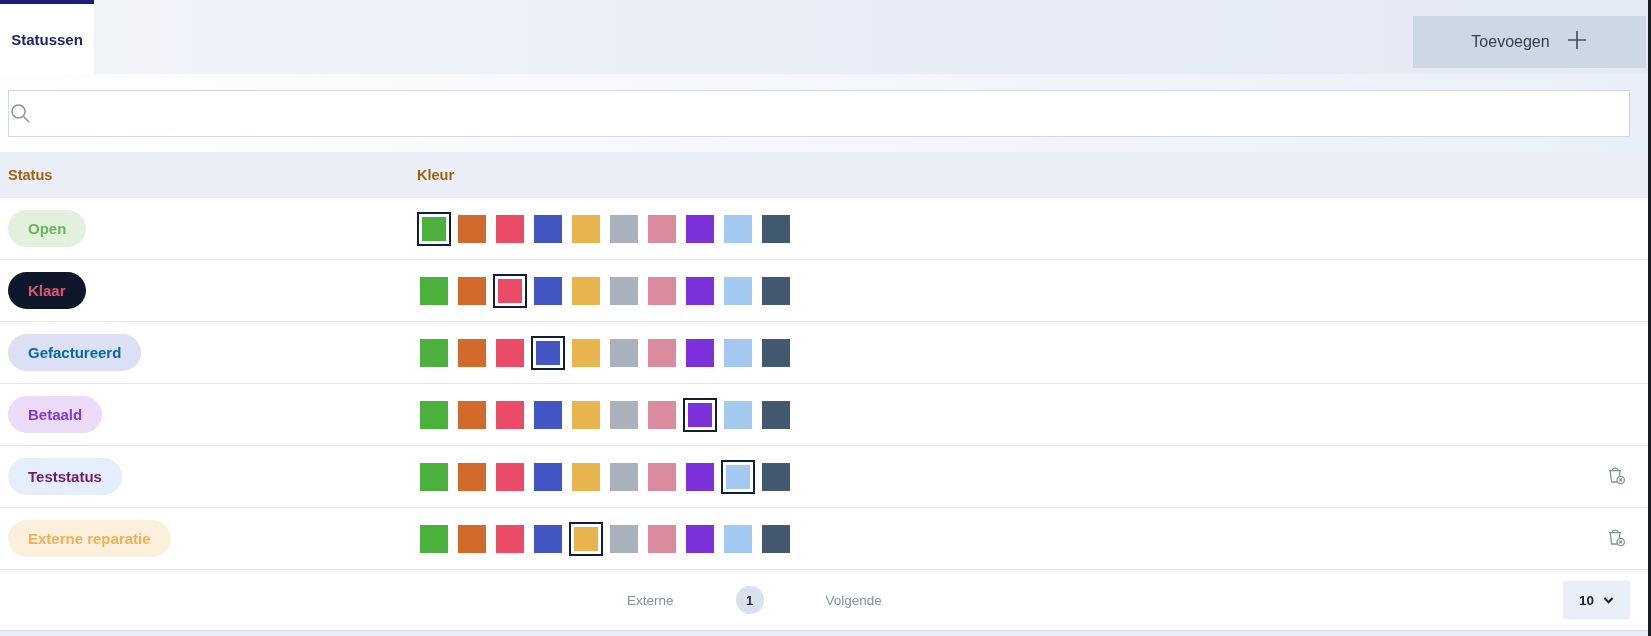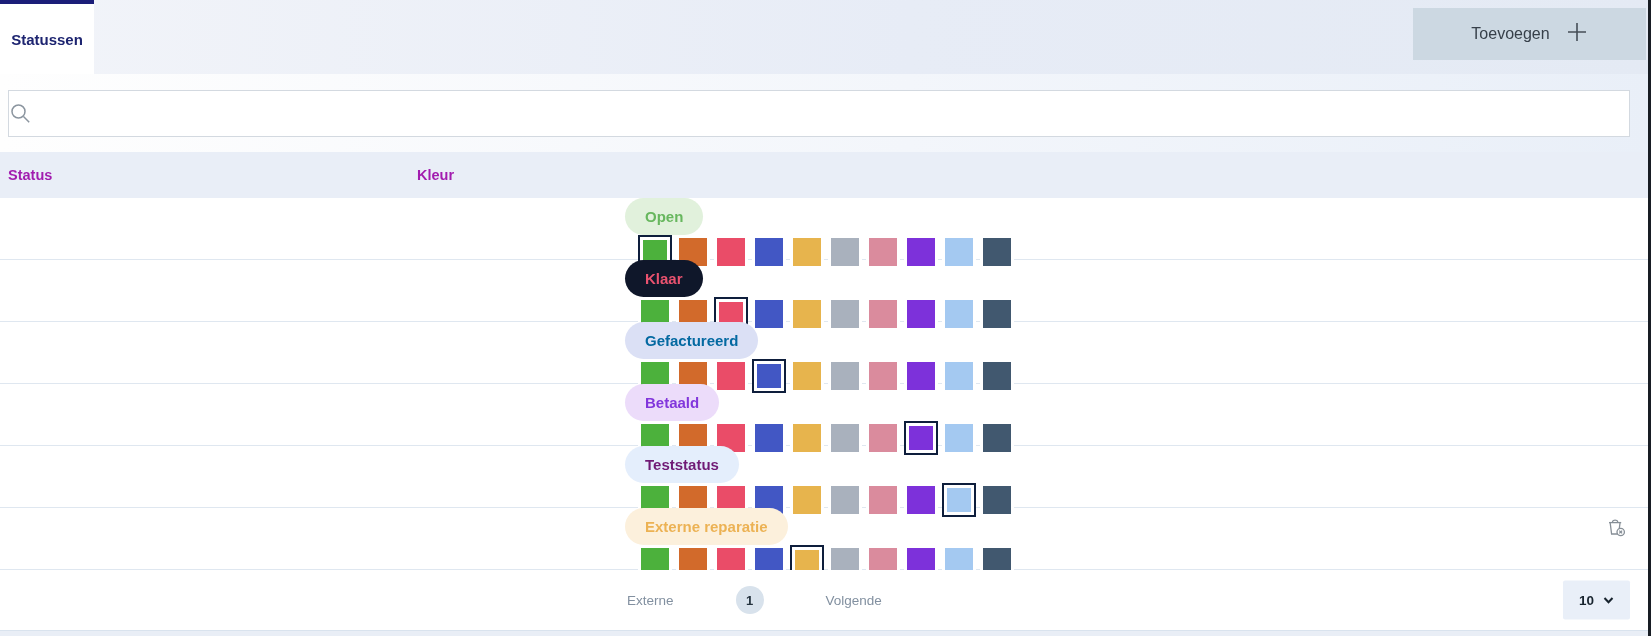--- a/index.html
+++ b/index.html
@@ -21,21 +21,21 @@
   }
   .tab-active {
     width:94px; height:74px;
     background:#ffffff;
     border-top:4px solid #1b1d78;
     display:flex; align-items:center; justify-content:center;
     font-size:15px; font-weight:bold; color:#1d2470;
     cursor:pointer;
   }
   .add-btn {
-    position:absolute; top:8px; right:5px;
+    position:absolute; top:16px; right:5px;
     width:233px; height:52px;
     background:#ccd8e2;
     display:flex; align-items:center; justify-content:center; gap:16px;
     font-size:16px; color:#37404a;
     cursor:pointer;
   }
 
   
   .search-row {
     height:78px;
@@ -54,28 +54,27 @@
     font-family:inherit; font-size:15px; color:#39424c;
     padding:0 17px;
   }
   .search-box input::placeholder { color:#9aa2ac; }
   .search-icon { margin-right:14px; display:flex; }
 
   
   .thead {
     height:46px; background:#e9eef7;
     display:flex; align-items:center;
-    font-size:14.5px; font-weight:bold; color:#a21caf;
+    font-size:14.5px; font-weight:bold; color:#a16207;
   }
   .col-status { width:417px; padding-left:8px; }
   .trow {
     height:62px; border-bottom:1px solid #dfe7f0;
     display:flex; align-items:center;
     background:#fff;
-    flex-direction:column;
   }
   .badge {
     display:inline-block;
     padding:10px 20px;
     border-radius:19px;
     font-size:15px; font-weight:bold;
     cursor:default;
   }
   .swatch-strip { display:flex; align-items:center; gap:4px; }
   .swatch-cell {

